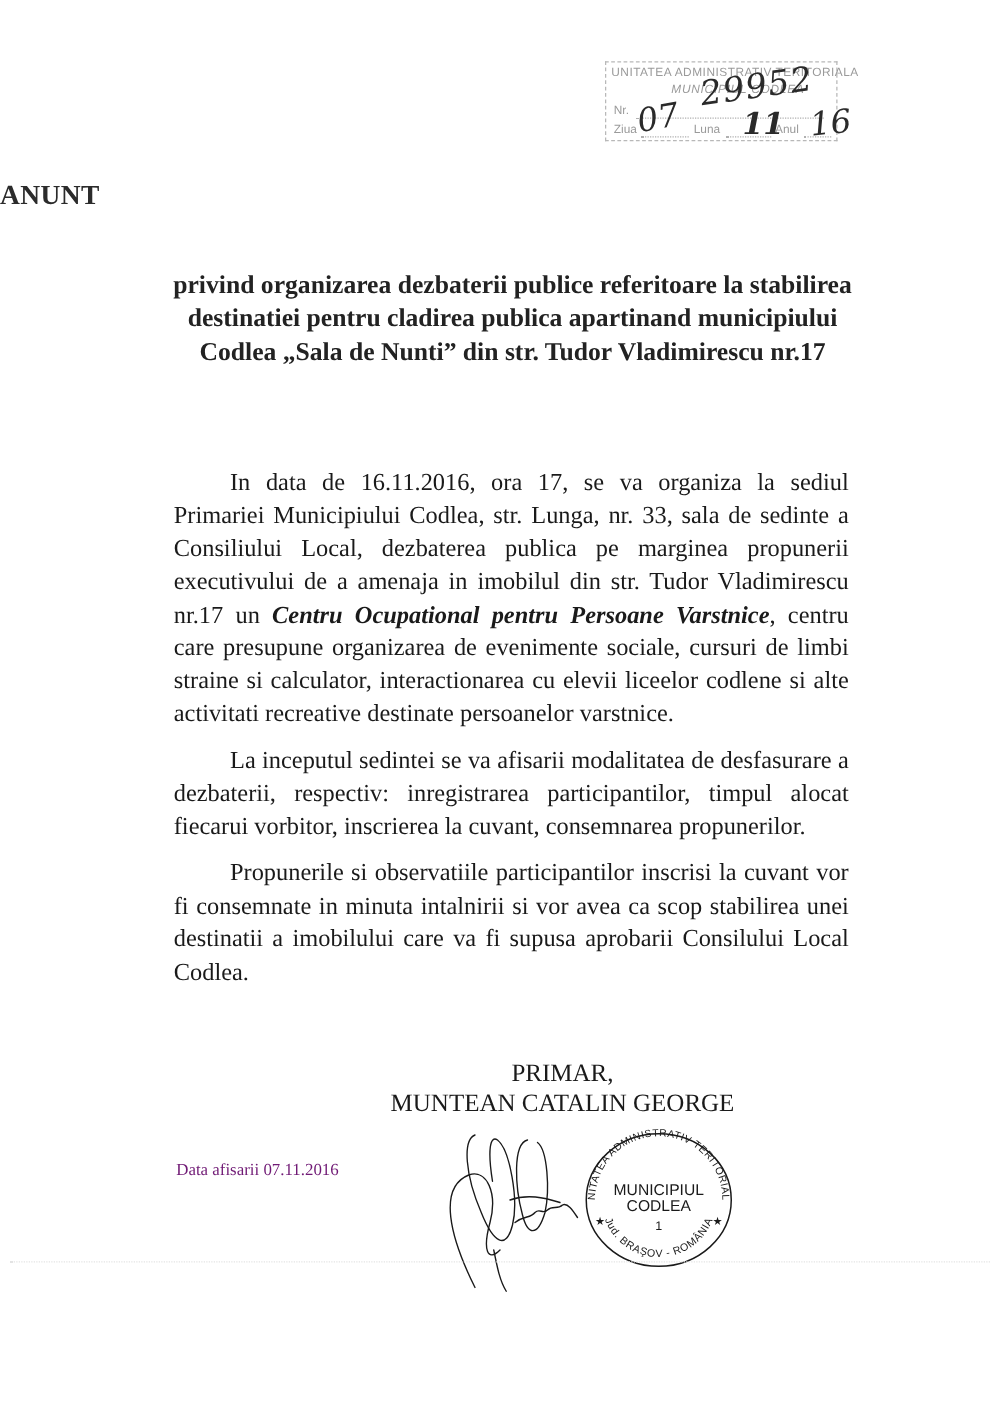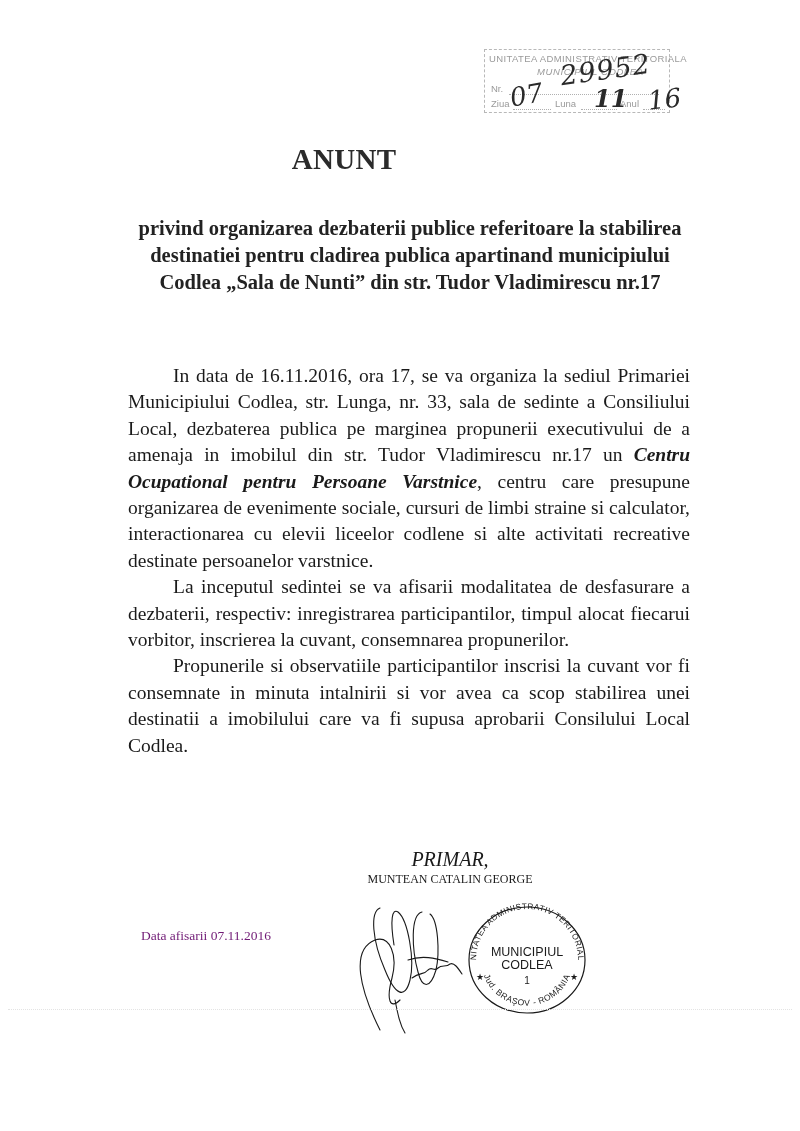--- a/index.html
+++ b/index.html
@@ -18,34 +18,34 @@
     .reg-stamp .lbl-luna { position: absolute; left: 70px; top: 48px; }
     .reg-stamp .lbl-anul { position: absolute; left: 135px; top: 48px; }
     .reg-stamp .line { position: absolute; height: 0; border-bottom: 1px dotted #b0b0b0; }
     .hw { position: absolute; font-family: "DejaVu Serif", serif; font-style: italic;
           color: #2a2a2a; white-space: nowrap; }
     .hw-nr { left: 560px; top: 54px; font-size: 27px; letter-spacing: 1px; transform: rotate(-8deg); }
     .hw-zi { left: 510px; top: 80px; font-size: 26px; transform: rotate(-10deg); }
     .hw-luna { left: 594px; top: 84px; font-size: 24px; font-weight: bold; }
     .hw-an { left: 648px; top: 84px; font-size: 26px; transform: rotate(-6deg); }
 
-    .title { position: absolute; left: 0; width: 688px; top: 143px; text-align: center;
-             font-size: 29px; font-weight: bold; letter-spacing: 0.3px; color: #2b2b2b; }
+    .title { position: absolute; left: 0; width: 688px; top: 143px; 
+             font-size: 22px; font-weight: bold; letter-spacing: 0.3px; color: #2b2b2b; }
     .subtitle { position: absolute; left: 130px; width: 560px; top: 200px; text-align: center;
                 font-size: 20.5px; line-height: 27px; font-weight: bold; color: #222; margin-top: 15px; }
 
     .body-text { position: absolute; left: 128px; width: 562px; top: 363px;
                  font-size: 19.5px; line-height: 26.4px; text-align: justify; color: #1a1a1a; }
-    .body-text p { margin: 0; text-indent: 45px; }
+    .body-text p { margin: 11px; text-indent: 45px; }
     .body-text em { font-weight: bold; font-style: italic; }
 
     .sig-title { position: absolute; left: 300px; width: 300px; top: 846px; text-align: center;
-                 font-size: 20px; line-height: 26px; color: #1a1a1a; font-style: italic; }
+                 font-size: 20px; line-height: 26px; color: #1a1a1a; }
     .sig-name { position: absolute; left: 230px; width: 440px; top: 872px; text-align: center;
-                font-size: 12px; color: #1a1a1a; }
+                font-size: 20px; color: #1a1a1a; }
     .date-posted { position: absolute; left: 141px; top: 928px; font-size: 13.5px; color: #701a75; }
 
     .signature { position: absolute; left: 350px; top: 900px; width: 130px; height: 135px; }
     .seal { position: absolute; left: 462px; top: 898px; width: 130px; height: 118px; }
 
     .scan-line { position: absolute; left: 8px; right: 8px; top: 1009px; height: 0;
                  border-top: 1px dotted #e3e3e3; }
   </style>
 </head>
 <body>

